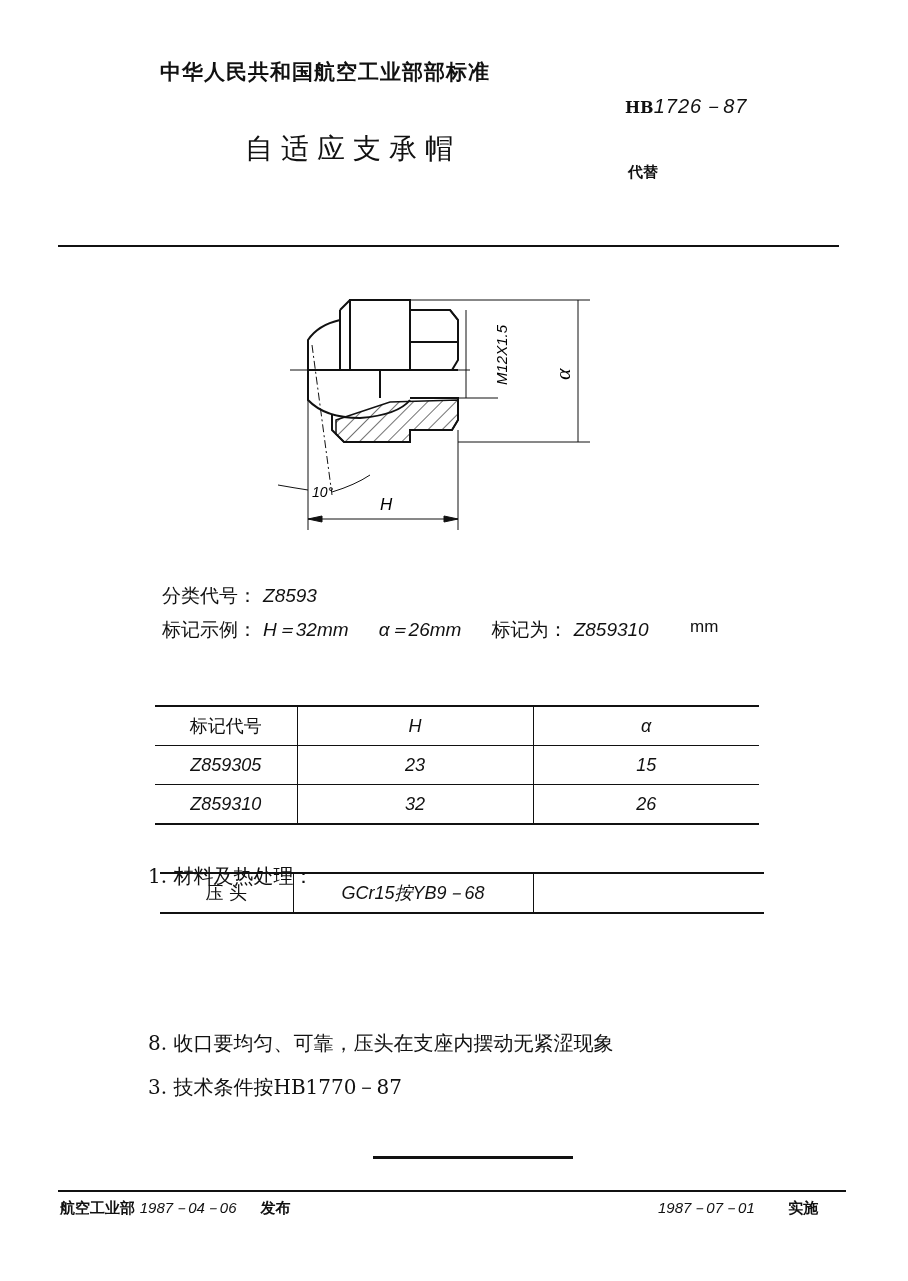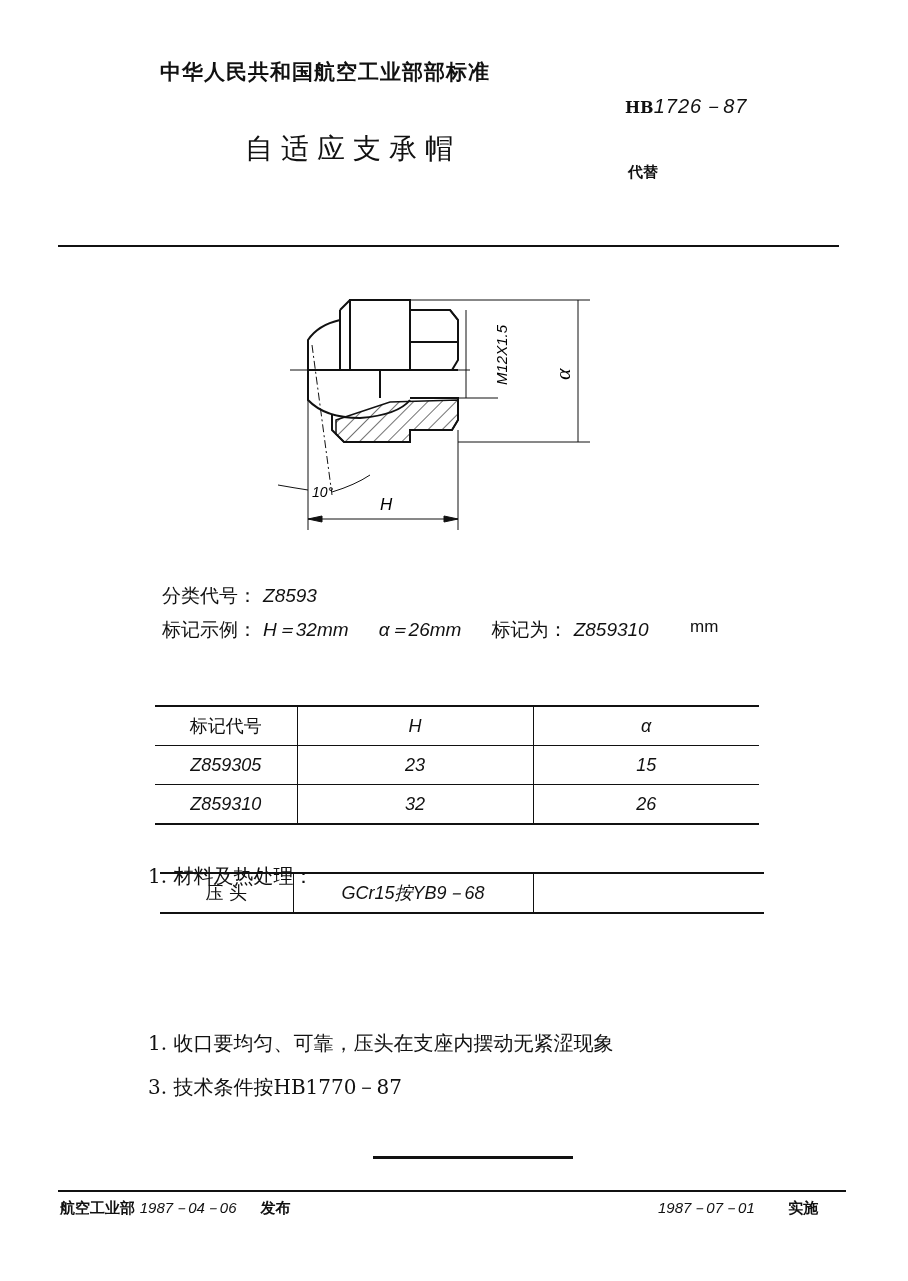--- a/index.html
+++ b/index.html
@@ -151,21 +151,21 @@
     </colgroup>
   <tbody>
   <tr>
     <td>压 头</td>
     <td class="it">GCr15按YB9－68</td>
     <td class="it"></td>
   </tr>
 </tbody>
   </table>
 
-<div class="abs note" style="top:1030px;">1. 收口要均匀、可靠，压头在支座内摆动无紧涩现象</div>
+<div class="abs note" style="top:1030px;">8. 收口要均匀、可靠，压头在支座内摆动无紧涩现象</div>
 <div class="abs note" style="top:1074px;">3. 技术条件按HB1770－87</div>
 
 <div class="abs short-rule"></div>
 <div class="abs hr-bottom"></div>
 
 <div class="abs footer" style="left:60px;">
   <span class="b">航空工业部</span>
   <span class="it">1987－04－06</span>
   &nbsp;&nbsp;&nbsp;
   <span class="b">发布</span>

